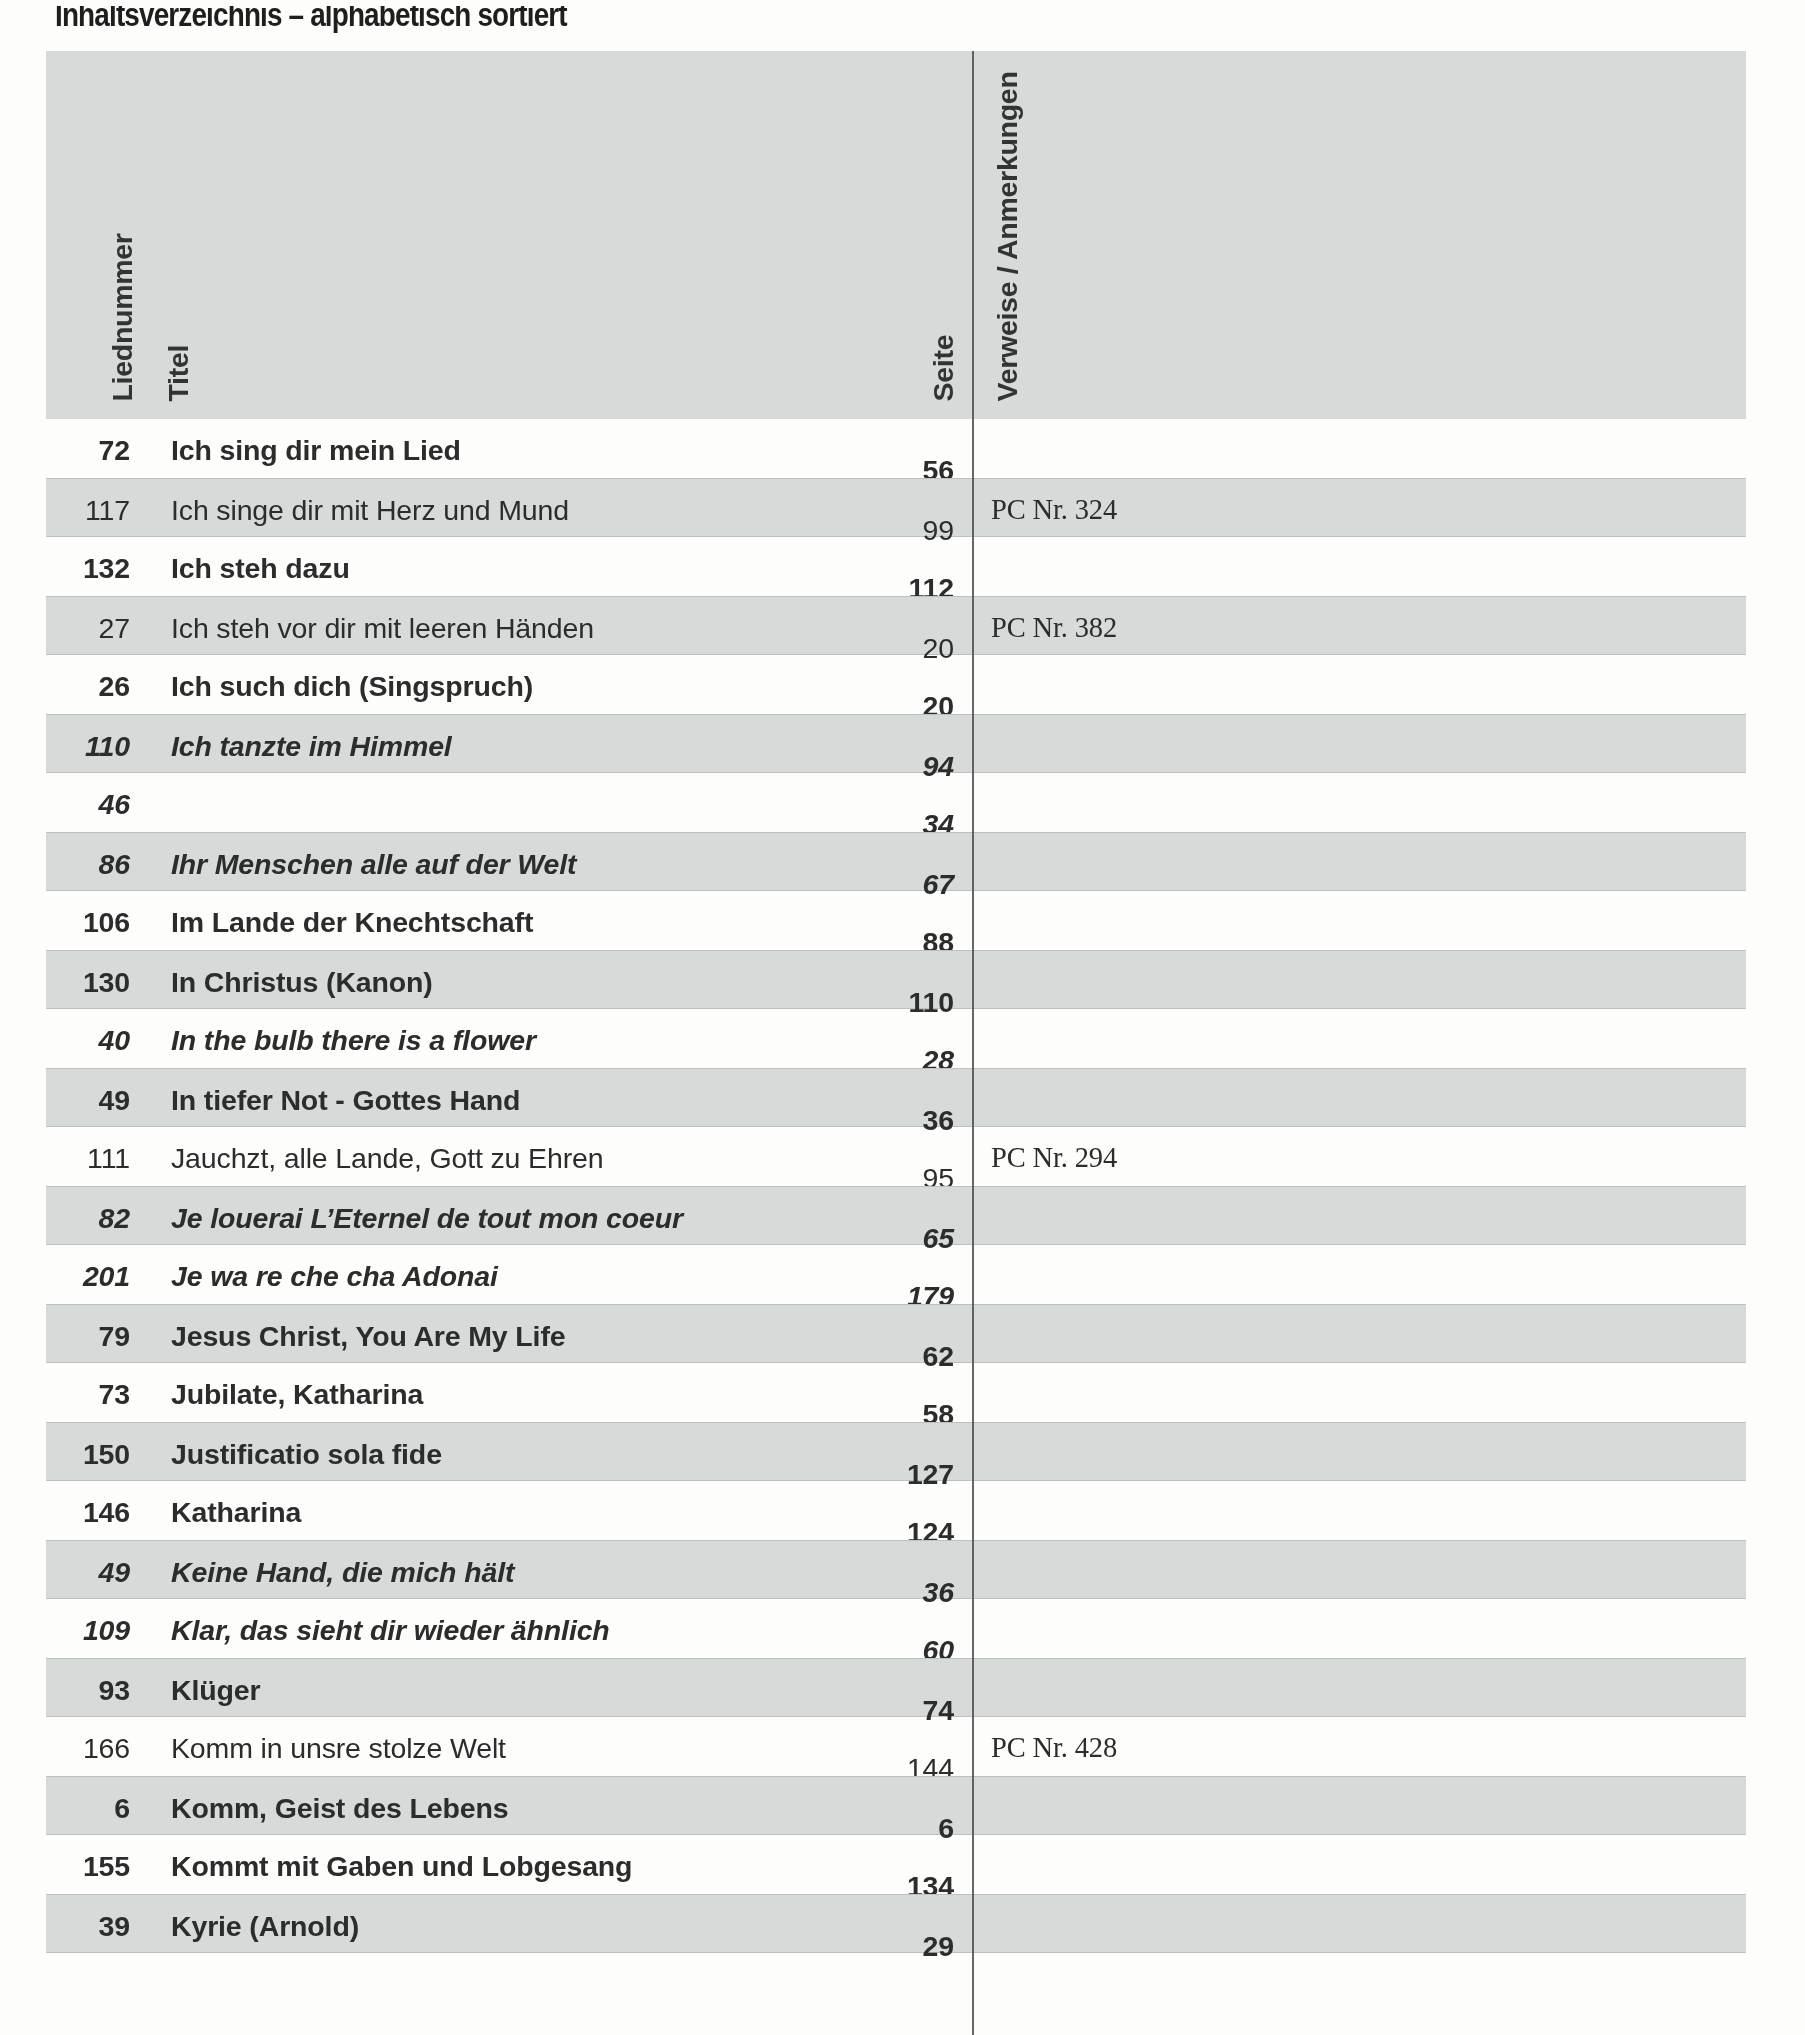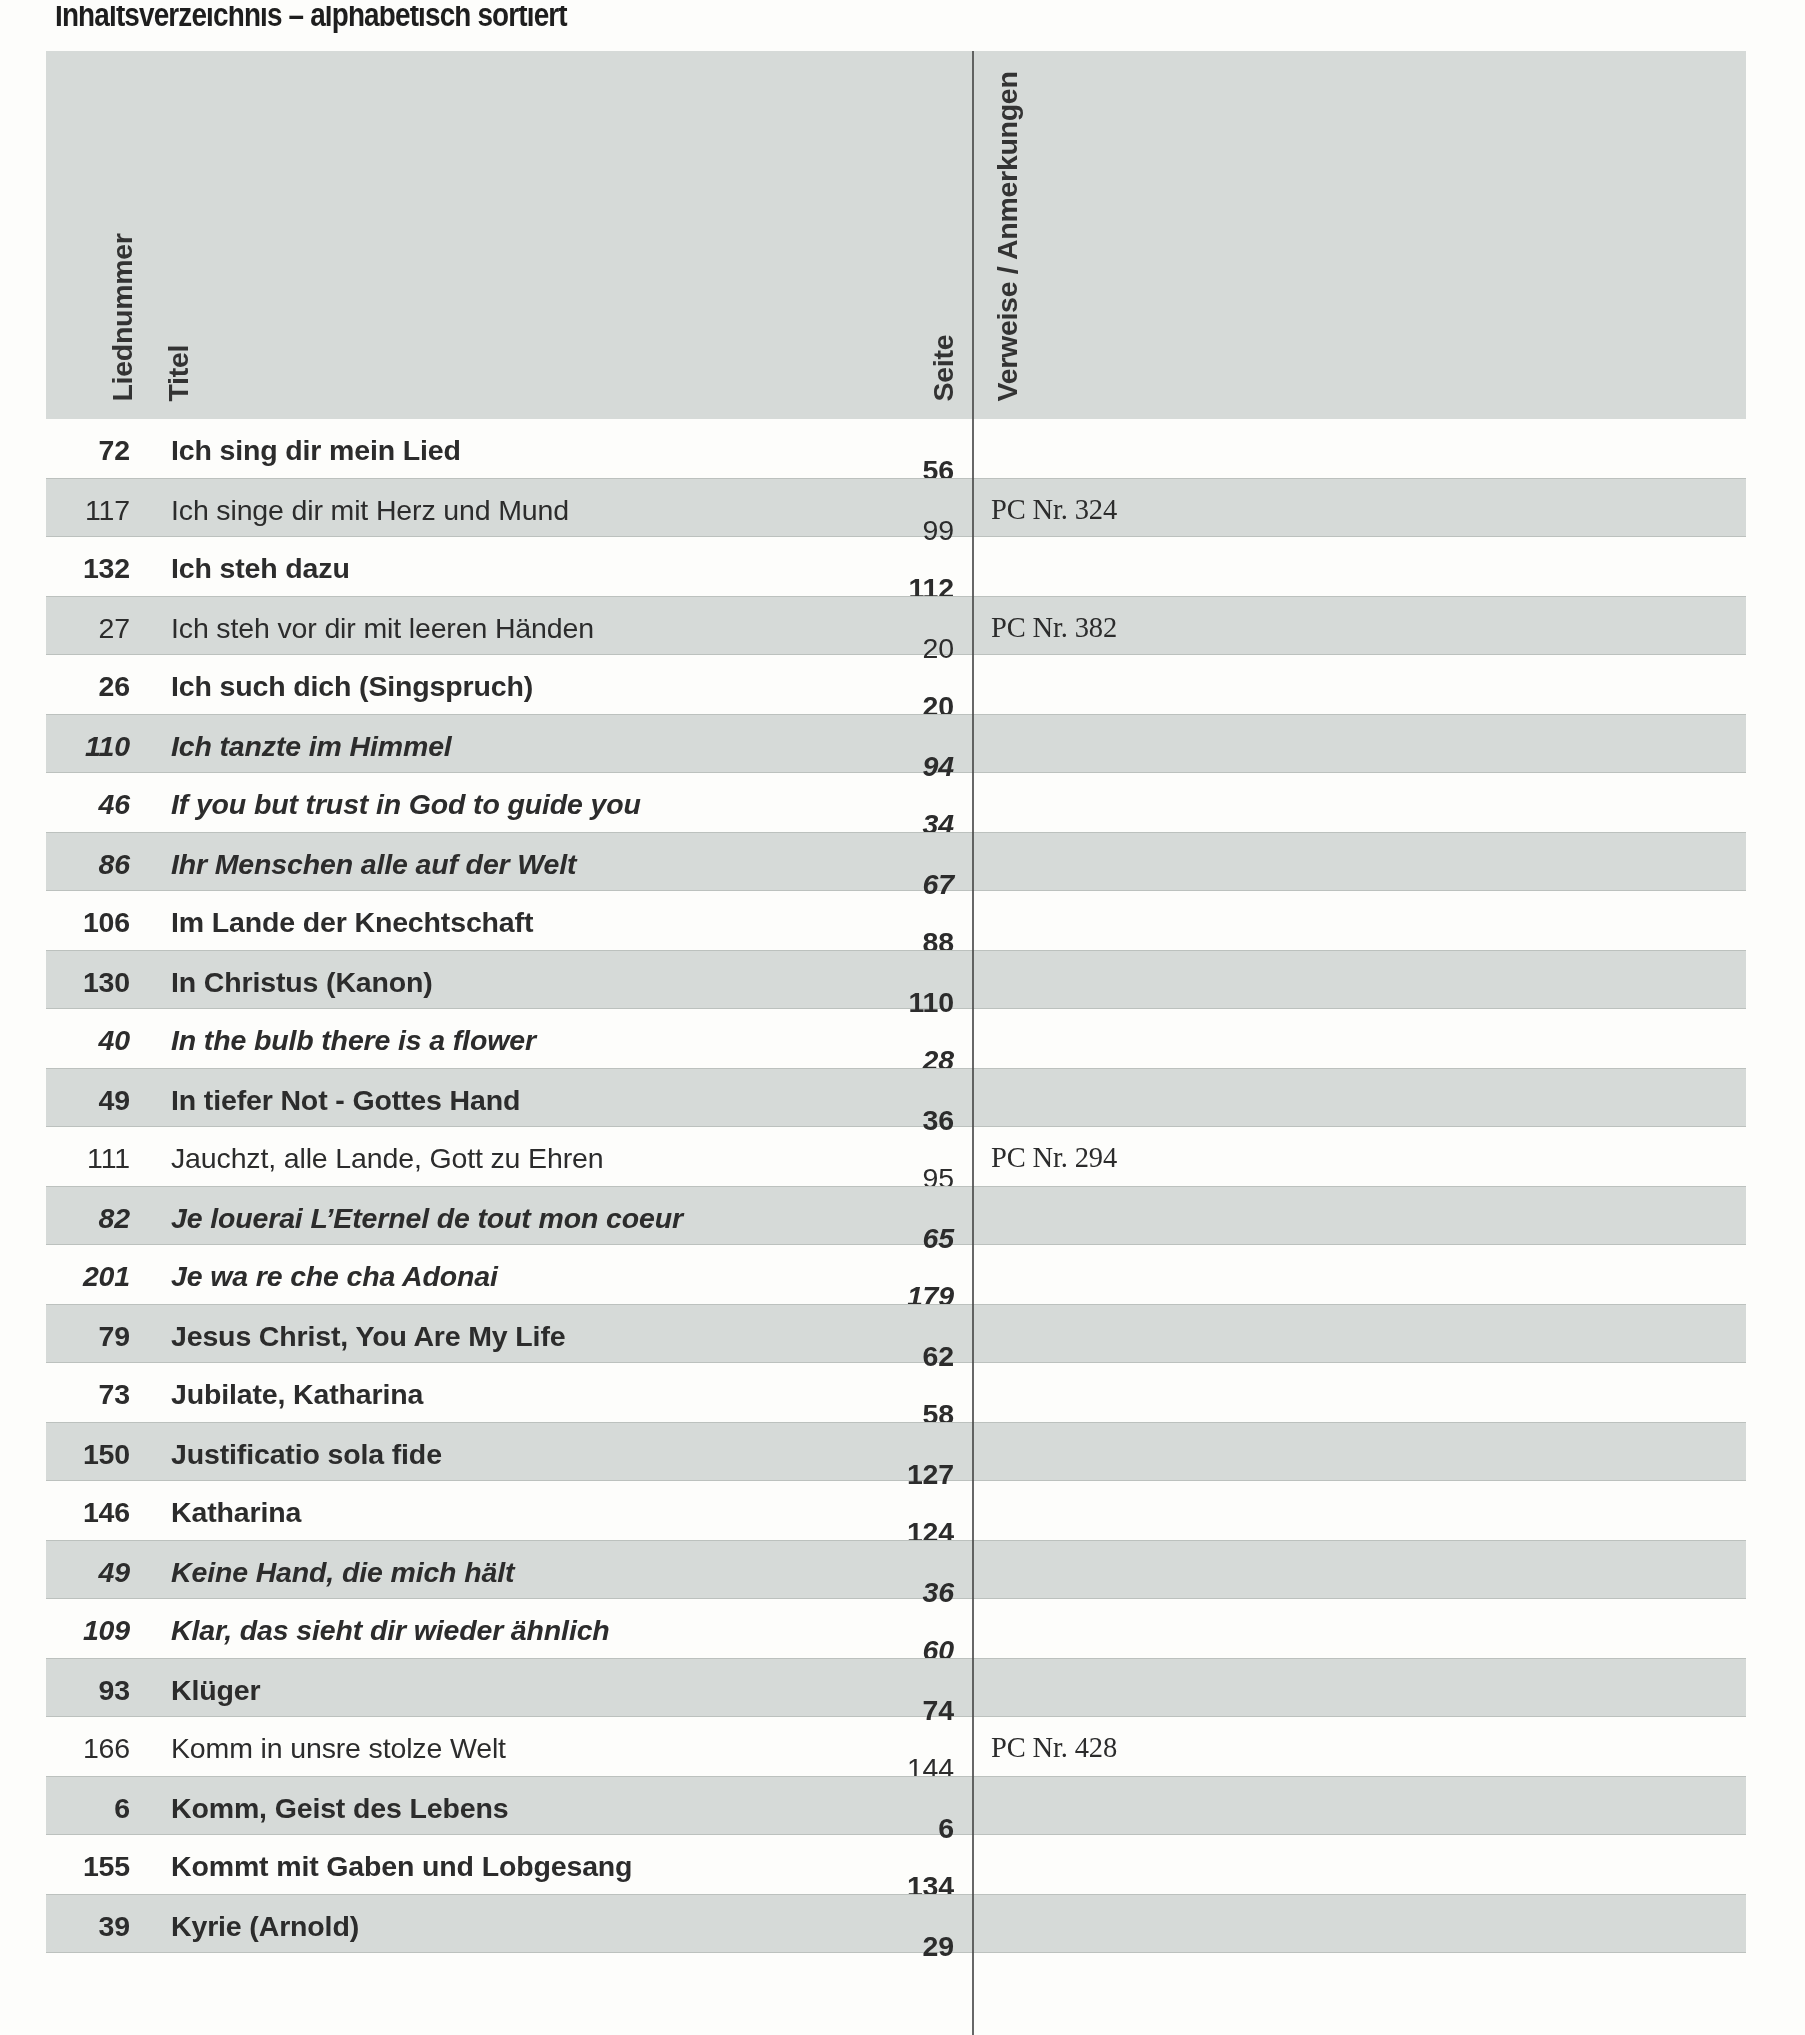--- a/index.html
+++ b/index.html
@@ -147,21 +147,20 @@
         <span class="cell verweis"></span>
       </div>
       <div class="row stripe s-italic">
         <span class="cell nr">110</span>
         <span class="cell titel">Ich tanzte im Himmel</span>
         <span class="cell seite">94</span>
         <span class="cell verweis"></span>
       </div>
       <div class="row plain s-italic">
         <span class="cell nr">46</span>
-        <span class="cell titel">If you but trust in God to guide you</span>
         <span class="cell seite">34</span>
         <span class="cell verweis"></span>
       </div>
       <div class="row stripe s-italic">
         <span class="cell nr">86</span>
         <span class="cell titel">Ihr Menschen alle auf der Welt</span>
         <span class="cell seite">67</span>
         <span class="cell verweis"></span>
       </div>
       <div class="row plain s-bold">

